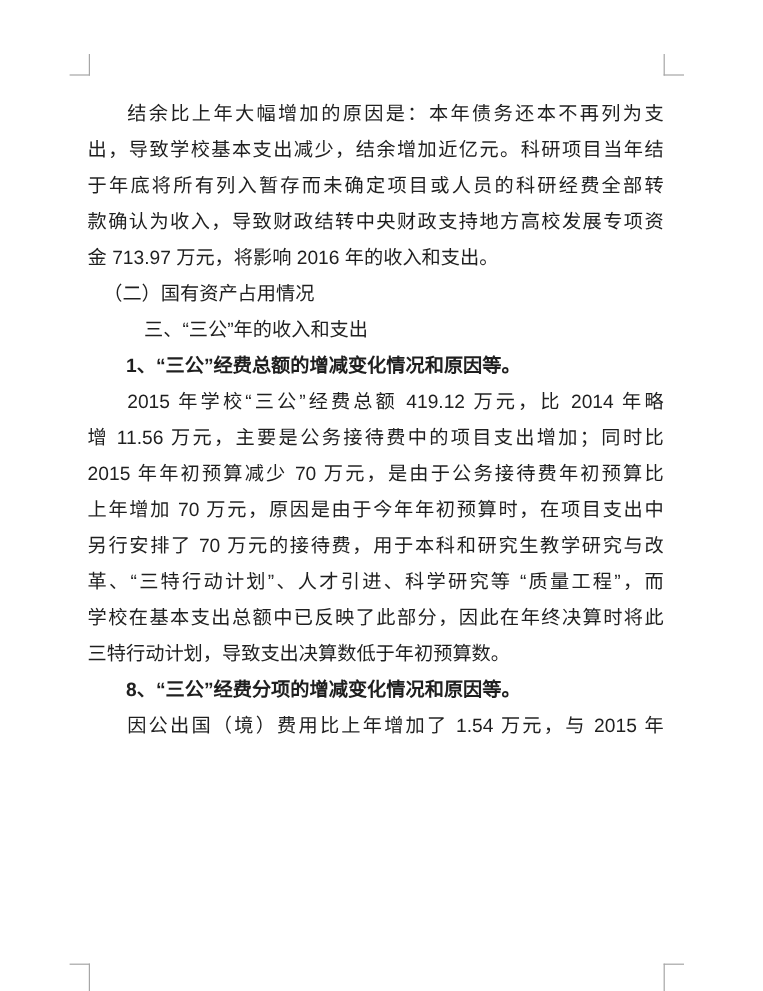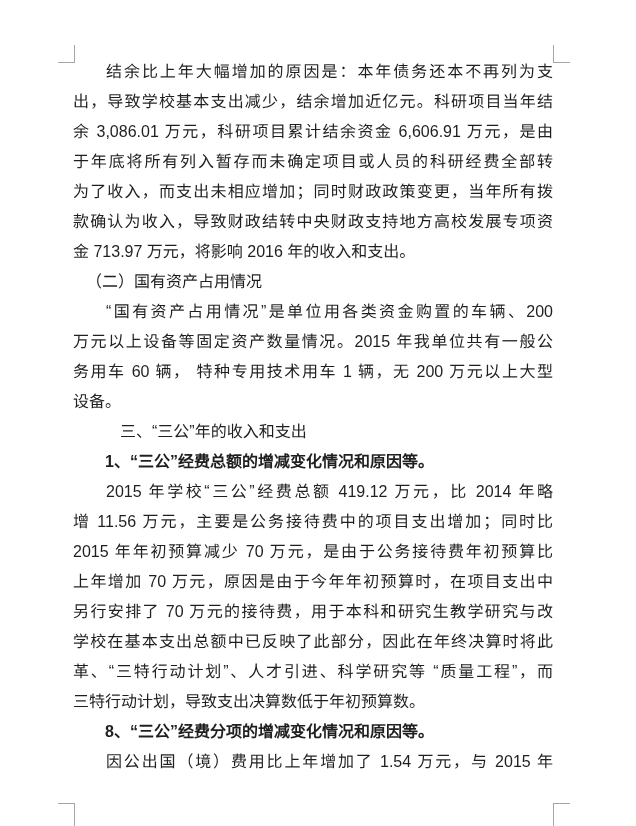--- a/index.html
+++ b/index.html
@@ -17,21 +17,21 @@
   
   .mark { position: absolute; width: 16px; height: 17px; }
   .mark.tl { left: 58px;  top: 45px;  border-right: 1px solid #a6a6a6; border-bottom: 1px solid #a6a6a6; }
   .mark.tr { left: 553px; top: 45px;  border-left: 1px solid #a6a6a6;  border-bottom: 1px solid #a6a6a6; }
   .mark.bl { left: 58px;  top: 803px; height: 23px; border-right: 1px solid #a6a6a6; border-top: 1px solid #a6a6a6; }
   .mark.br { left: 553px; top: 803px; height: 23px; border-left: 1px solid #a6a6a6;  border-top: 1px solid #a6a6a6; }
 
   .text-area {
     position: absolute;
     left: 73px;
-    top: 57px;
+    top: 81px;
     width: 480px;
     color: #1f1f1f;
   }
   .line {
     height: 30px;
     line-height: 30px;
     font-size: 16px;
     text-align: justify;
     text-align-last: left;
     white-space: normal;
@@ -52,49 +52,41 @@
 <div class="page" style="background: rgb(255, 255, 255);">
   <div class="mark tl"></div>
   <div class="mark tr"></div>
   <div class="mark bl"></div>
   <div class="mark br"></div>
 
   <div class="text-area" style="color: rgb(31, 31, 31);">
       <div class="para body">
         <div class="line fill">结余比上年大幅增加的原因是：本年债务还本不再列为支</div>
         <div class="line fill">出，导致学校基本支出减少，结余增加近亿元。科研项目当年结</div>
-        <div class="line fill">余 3,086.01 万元，科研项目累计结余资金 6,606.91 万元，是由</div>
         <div class="line fill">于年底将所有列入暂存而未确定项目或人员的科研经费全部转</div>
-        <div class="line fill">为了收入，而支出未相应增加；同时财政政策变更，当年所有拨</div>
         <div class="line fill">款确认为收入，导致财政结转中央财政支持地方高校发展专项资</div>
         <div class="line">金 713.97 万元，将影响 2016 年的收入和支出。</div>
       </div>
       <div class="para section2">
         <div class="line">（二）国有资产占用情况</div>
-      </div>
-      <div class="para body">
-        <div class="line fill">“国有资产占用情况”是单位用各类资金购置的车辆、200</div>
-        <div class="line fill">万元以上设备等固定资产数量情况。2015 年我单位共有一般公</div>
-        <div class="line fill">务用车 60 辆， 特种专用技术用车 1 辆，无 200 万元以上大型</div>
-        <div class="line">设备。</div>
       </div>
       <div class="para section3">
         <div class="line">三、“三公”年的收入和支出</div>
       </div>
       <div class="para bolditem">
         <div class="line">1、“三公”经费总额的增减变化情况和原因等。</div>
       </div>
       <div class="para body">
         <div class="line fill">2015 年学校“三公”经费总额 419.12 万元，比 2014 年略</div>
         <div class="line fill">增 11.56 万元，主要是公务接待费中的项目支出增加；同时比</div>
         <div class="line fill">2015 年年初预算减少 70 万元，是由于公务接待费年初预算比</div>
         <div class="line fill">上年增加 70 万元，原因是由于今年年初预算时，在项目支出中</div>
         <div class="line fill">另行安排了 70 万元的接待费，用于本科和研究生教学研究与改</div>
+        <div class="line fill">革、“三特行动计划”、人才引进、科学研究等 “质量工程”，而</div>
         <div class="line fill">学校在基本支出总额中已反映了此部分，因此在年终决算时将此</div>
-        <div class="line fill">革、“三特行动计划”、人才引进、科学研究等 “质量工程”，而</div>
         <div class="line">三特行动计划，导致支出决算数低于年初预算数。</div>
       </div>
       <div class="para bolditem">
         <div class="line">8、“三公”经费分项的增减变化情况和原因等。</div>
       </div>
       <div class="para body">
         <div class="line fill">因公出国（境）费用比上年增加了 1.54 万元，与 2015 年</div>
       </div>
     </div>
 </div>

